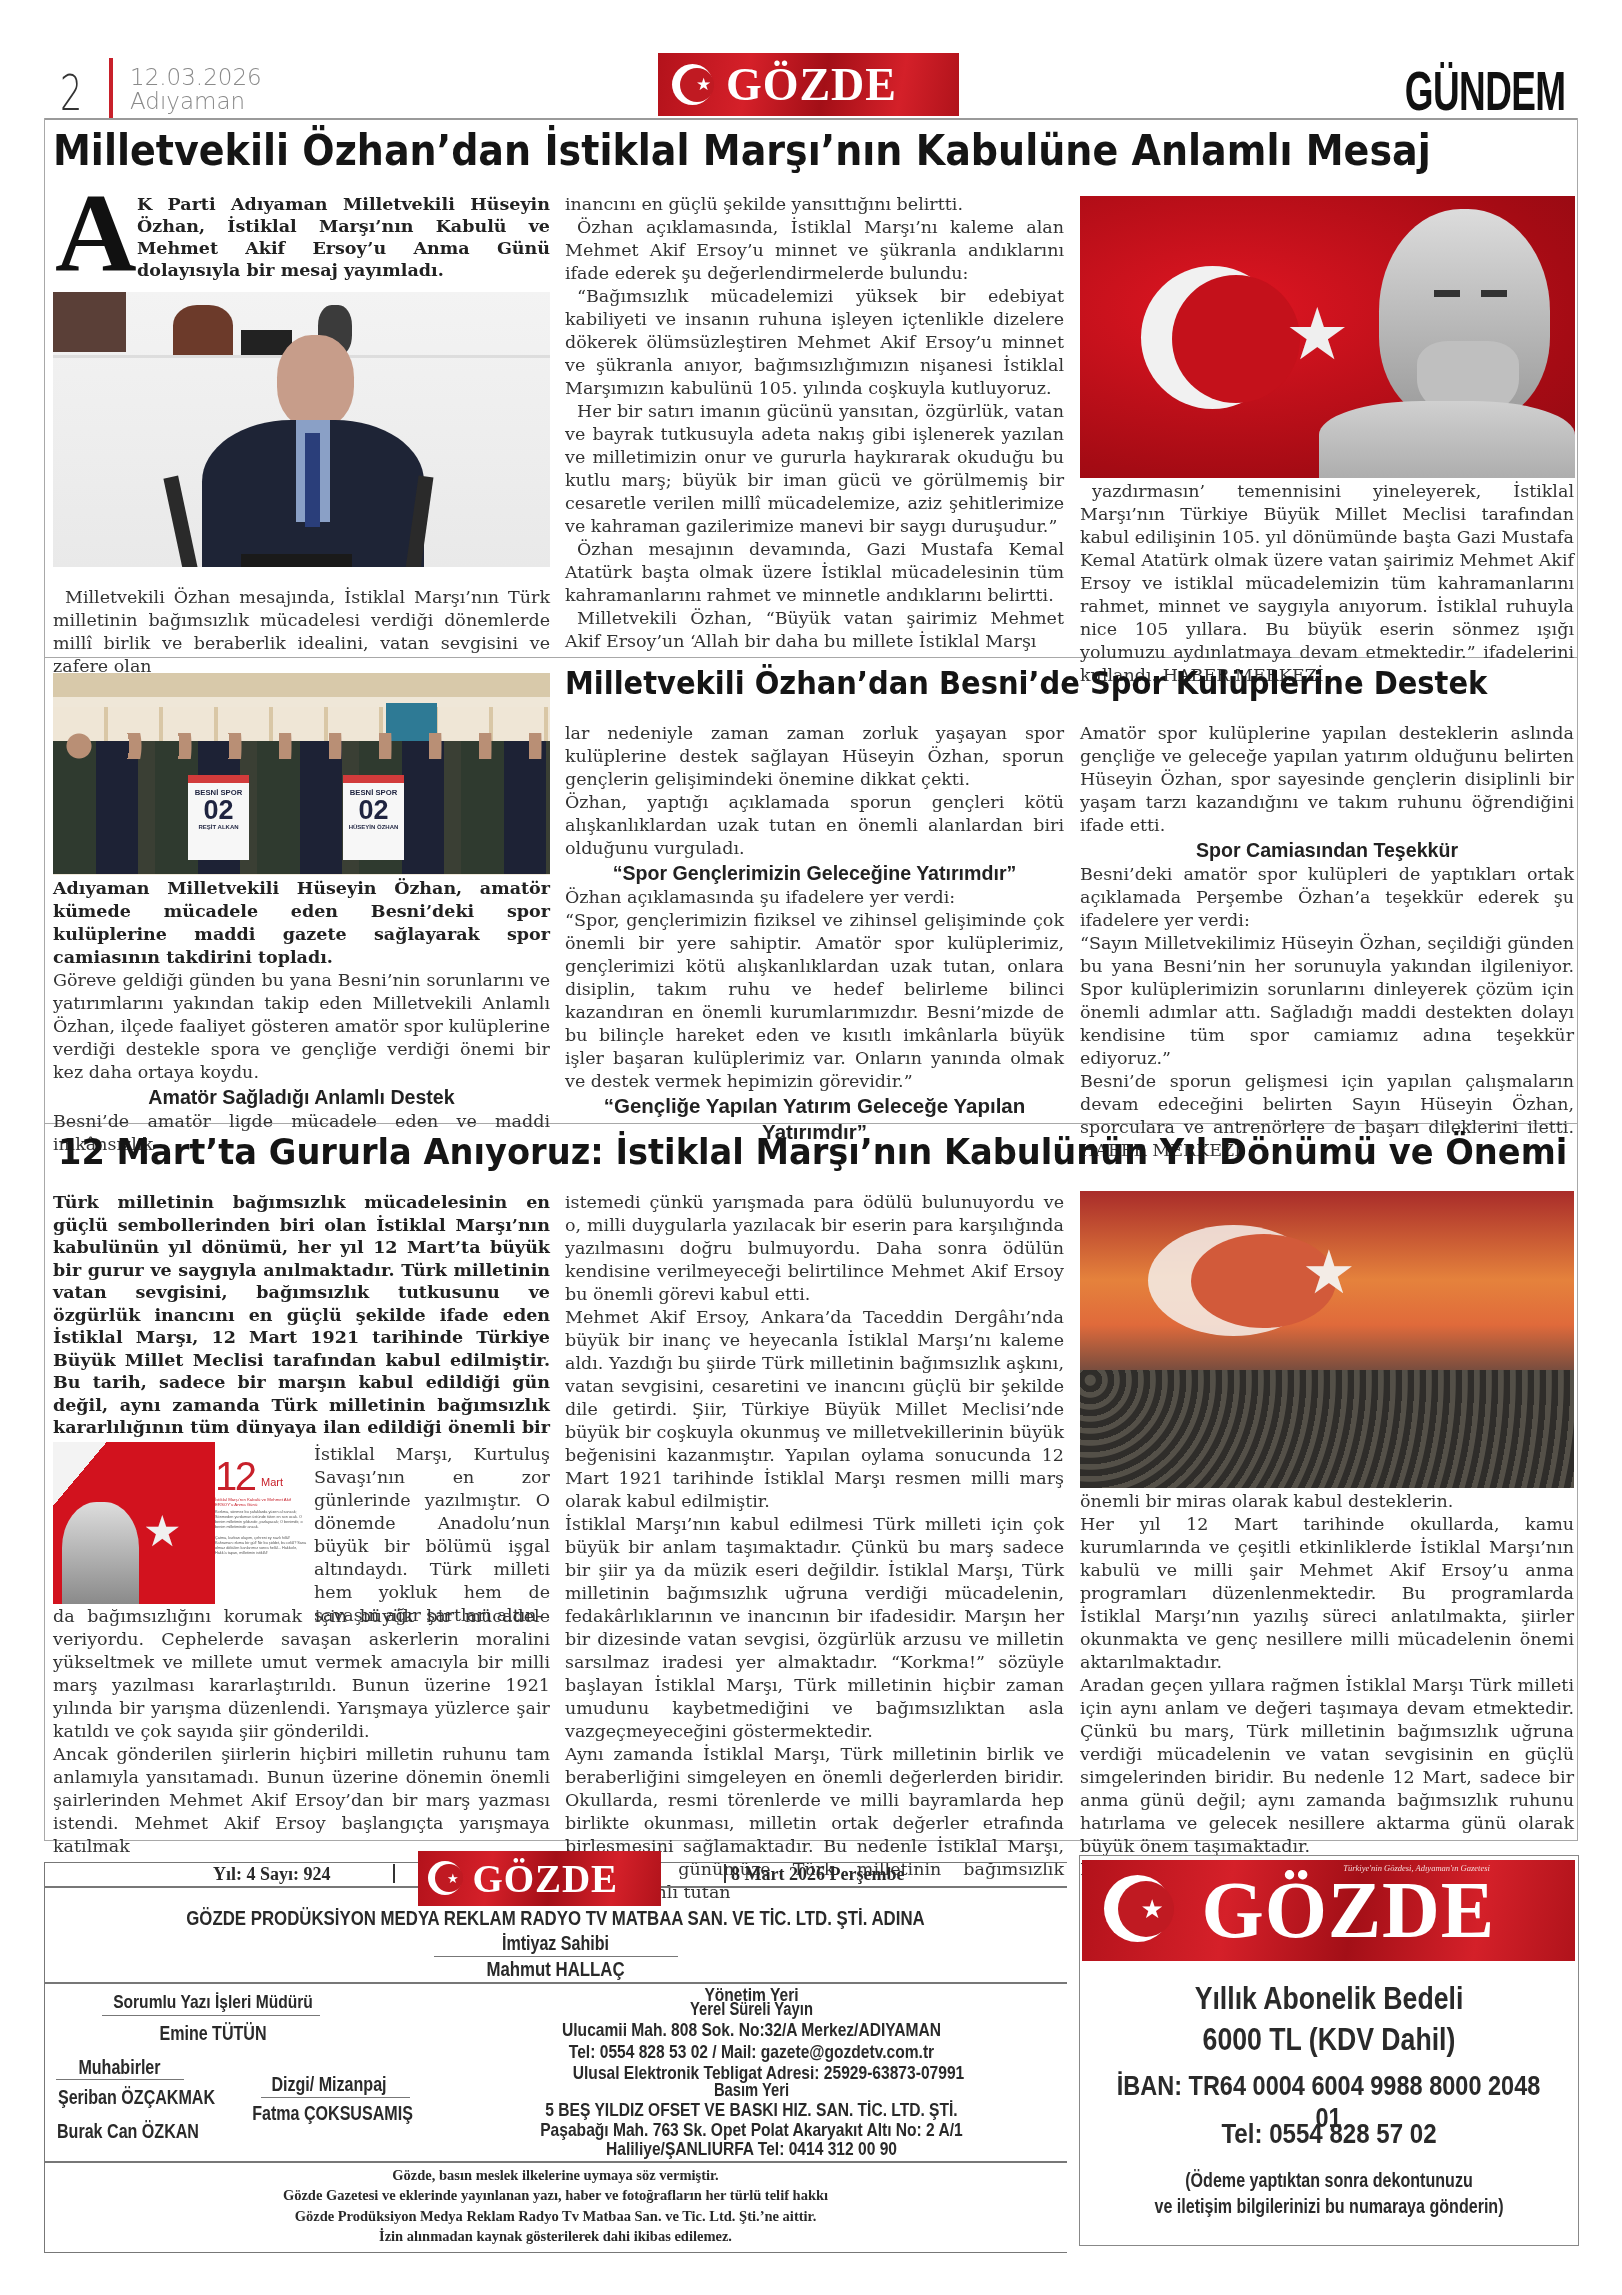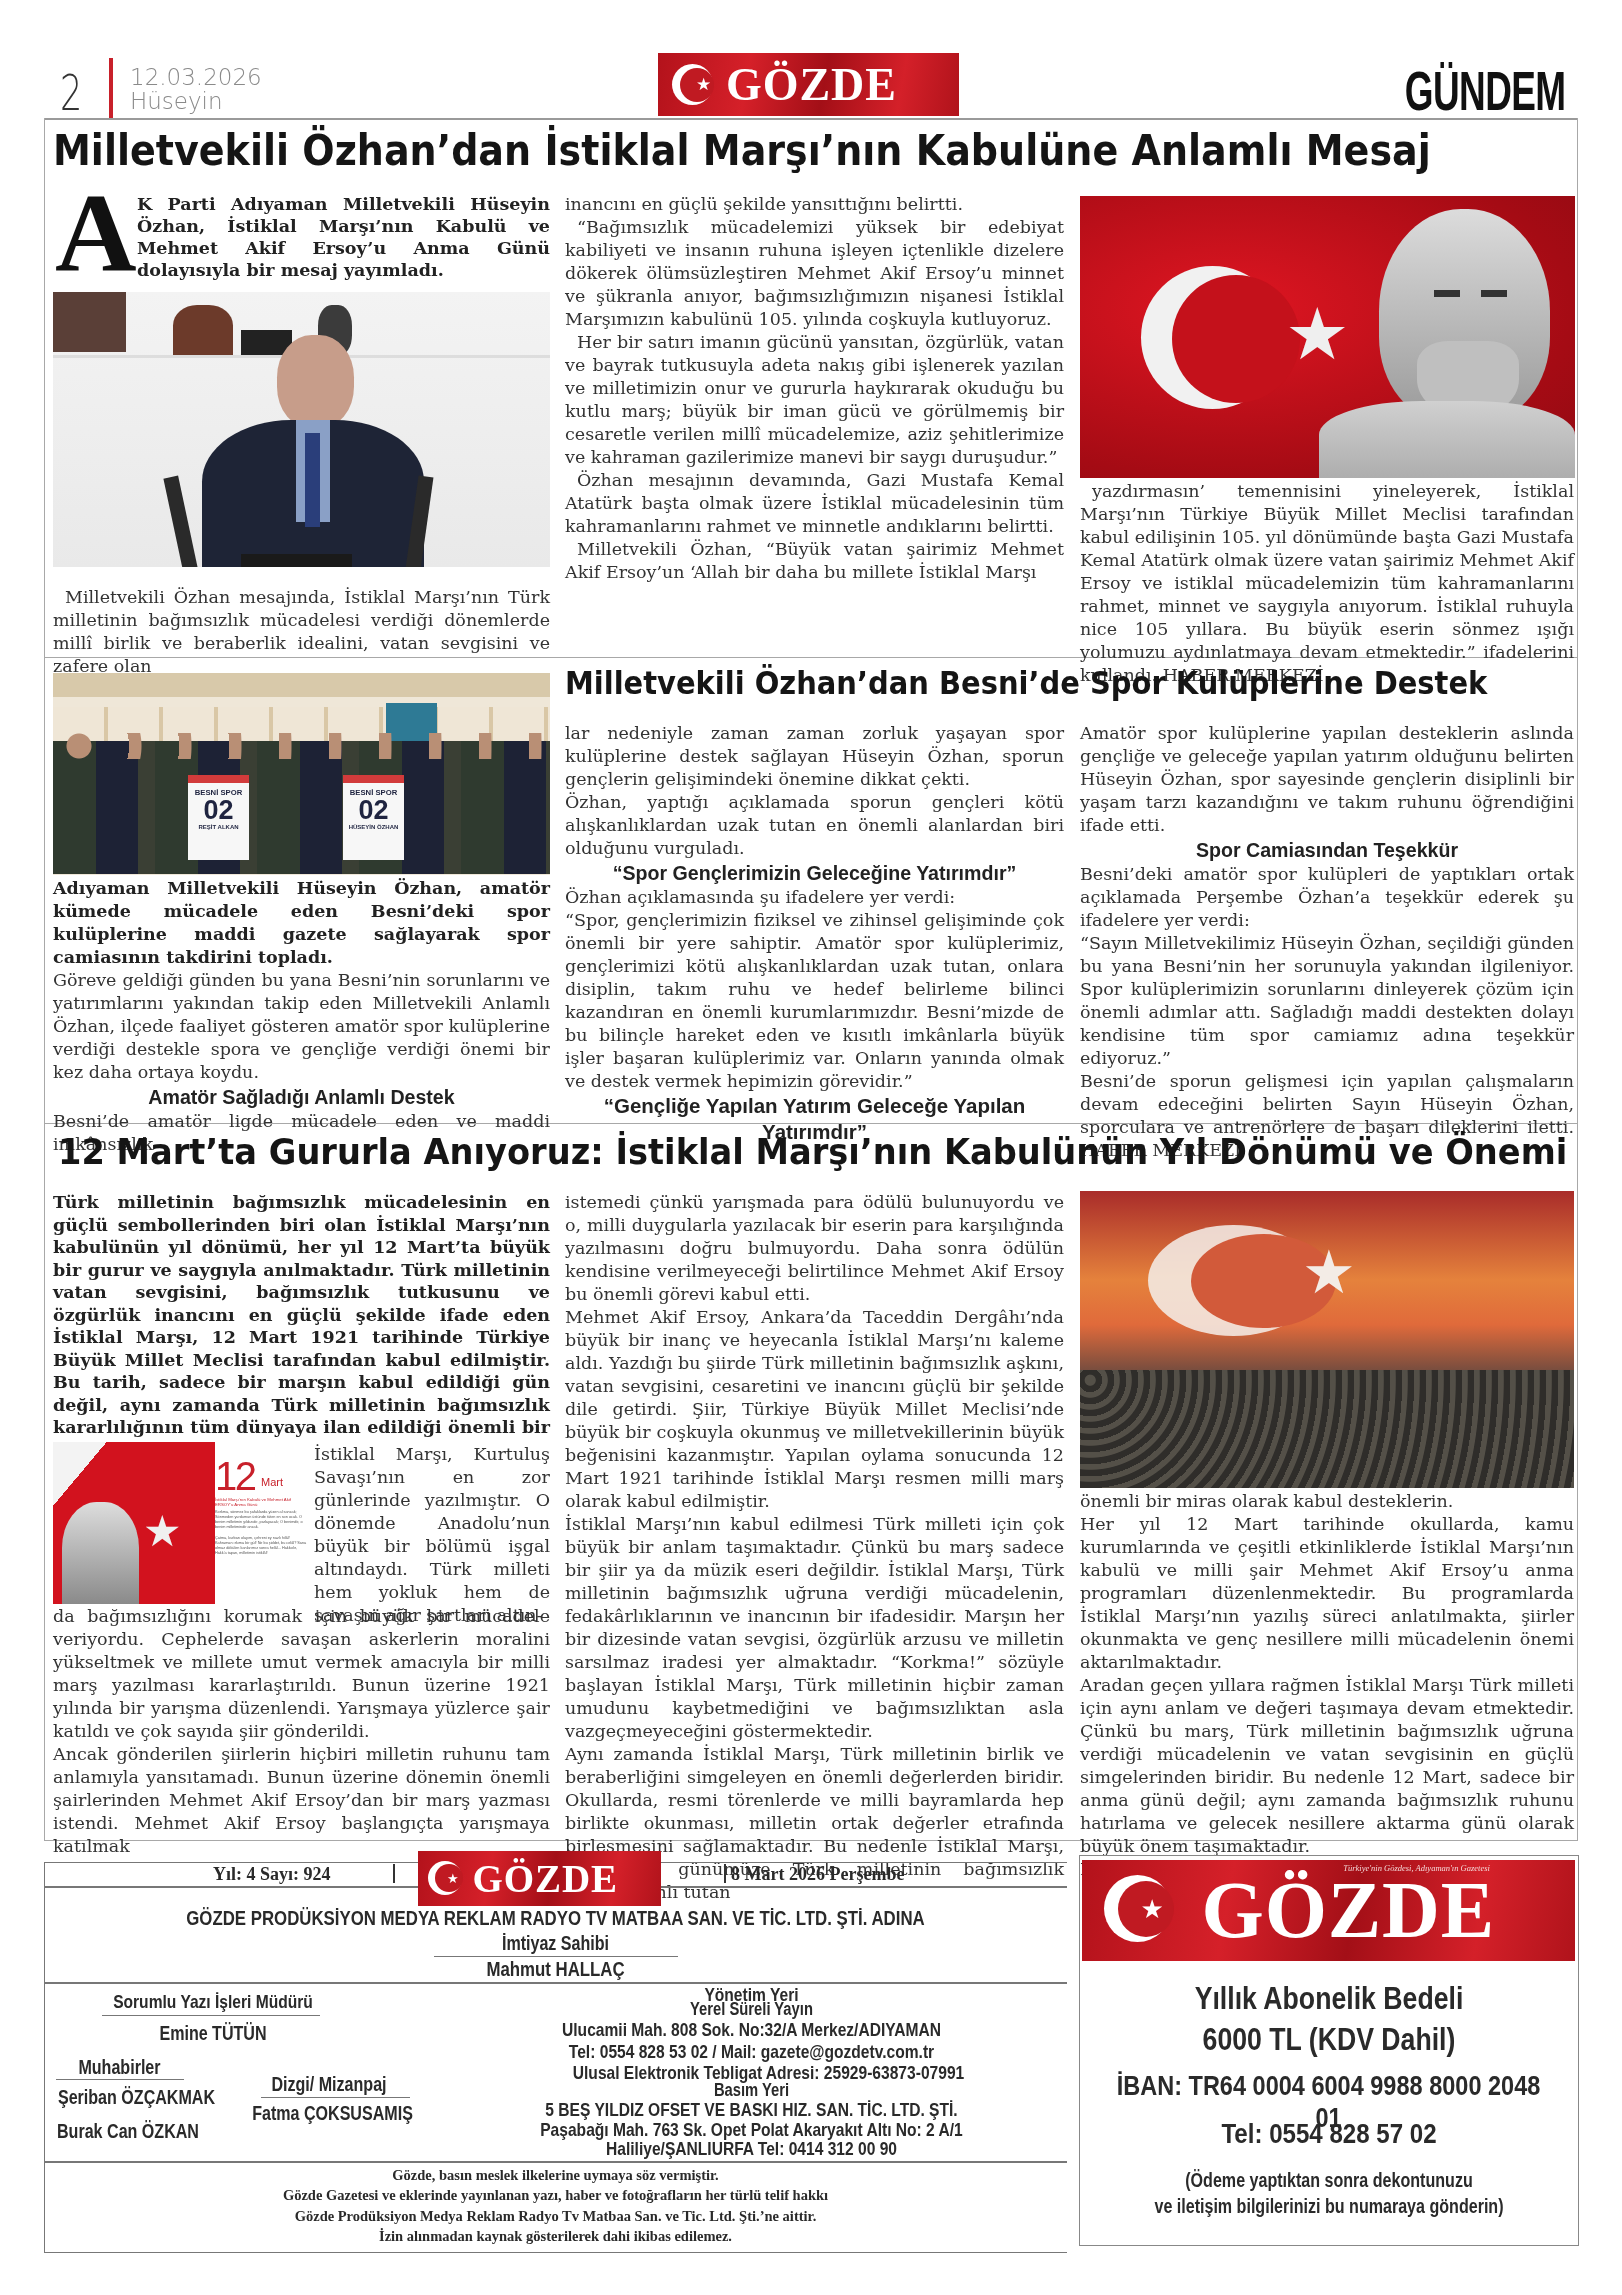--- a/index.html
+++ b/index.html
@@ -50,21 +50,21 @@
 .fser{position:absolute;font-family:"Liberation Serif",serif;font-weight:bold;color:#2a2a2a;text-align:center;white-space:nowrap}
 .uline{position:absolute;height:1.7px;background:#777}
 </style>
 </head>
 <body>
 
 <div class="abs" id="pageno">2</div>
 <div class="abs" id="redbar"></div>
 <div class="abs" id="hdate">
   <div>12.03.2026</div>
-  <div>Hüseyin</div>
+  <div>Adıyaman</div>
 </div>
 <div class="logo" id="logo-top">
   <div class="crescent" style="width:51px;height:51px;margin-left:12px">
     <div class="c1" style="left:1.7px;top:5.1px;width:41px;height:41px"></div>
     <div class="c2" style="left:10.2px;top:8.5px;width:34px;height:34px"></div>
     <div class="star" style="left:26px;top:17px;font-size:17px">★</div>
   </div>
   <div class="word" style="font-size:46px;margin-left:5.1px">GÖZDE</div>
 </div>
 <div class="abs" id="section">GÜNDEM</div>
@@ -90,20 +90,21 @@
   <div style="position:absolute;left:359px;top:184px;width:15.4px;height:94px;background:#2a2a2a;transform:rotate(8deg)"></div>
   <div style="position:absolute;left:188px;top:262px;width:111px;height:13px;background:#1a1a1a"></div>
 </div>
 
 <div class="col" style="left:53px;top:586px;width:497px">
   <p class="ind">Milletvekili Özhan mesajında, İstiklal Marşı’nın Türk milletinin bağımsızlık mücadelesi verdiği dönemlerde millî birlik ve beraberlik idealini, vatan sevgisini ve zafere olan</p>
 </div>
 
 <div class="col" style="left:565px;top:193px;width:499px">
   <p>inancını en güçlü şekilde yansıttığını belirtti.</p>
+  <p class="ind">Özhan açıklamasında, İstiklal Marşı’nı kaleme alan Mehmet Akif Ersoy’u minnet ve şükranla andıklarını ifade ederek şu değerlendirmelerde bulundu:</p>
   <p class="ind">“Bağımsızlık mücadelemizi yüksek bir edebiyat kabiliyeti ve insanın ruhuna işleyen içtenlikle dizelere dökerek ölümsüzleştiren Mehmet Akif Ersoy’u minnet ve şükranla anıyor, bağımsızlığımızın nişanesi İstiklal Marşımızın kabulünü 105. yılında coşkuyla kutluyoruz.</p>
   <p class="ind">Her bir satırı imanın gücünü yansıtan, özgürlük, vatan ve bayrak tutkusuyla adeta nakış gibi işlenerek yazılan ve milletimizin onur ve gururla haykırarak okuduğu bu kutlu marş; büyük bir iman gücü ve görülmemiş bir cesaretle verilen millî mücadelemize, aziz şehitlerimize ve kahraman gazilerimize manevi bir saygı duruşudur.”</p>
   <p class="ind">Özhan mesajının devamında, Gazi Mustafa Kemal Atatürk başta olmak üzere İstiklal mücadelesinin tüm kahramanlarını rahmet ve minnetle andıklarını belirtti.</p>
   <p class="ind">Milletvekili Özhan, “Büyük vatan şairimiz Mehmet Akif Ersoy’un ‘Allah bir daha bu millete İstiklal Marşı</p>
 </div>
 
 <div class="photo" id="ph2">
   <div style="position:absolute;left:61px;top:70px;width:143px;height:143px;border-radius:50%;background:#f1f1f1"></div>
   <div style="position:absolute;left:92px;top:79px;width:128px;height:128px;border-radius:50%;background:#c4111b"></div>
   <div style="position:absolute;left:205px;top:102px;font-size:72px;color:#efefef;line-height:1">★</div>

